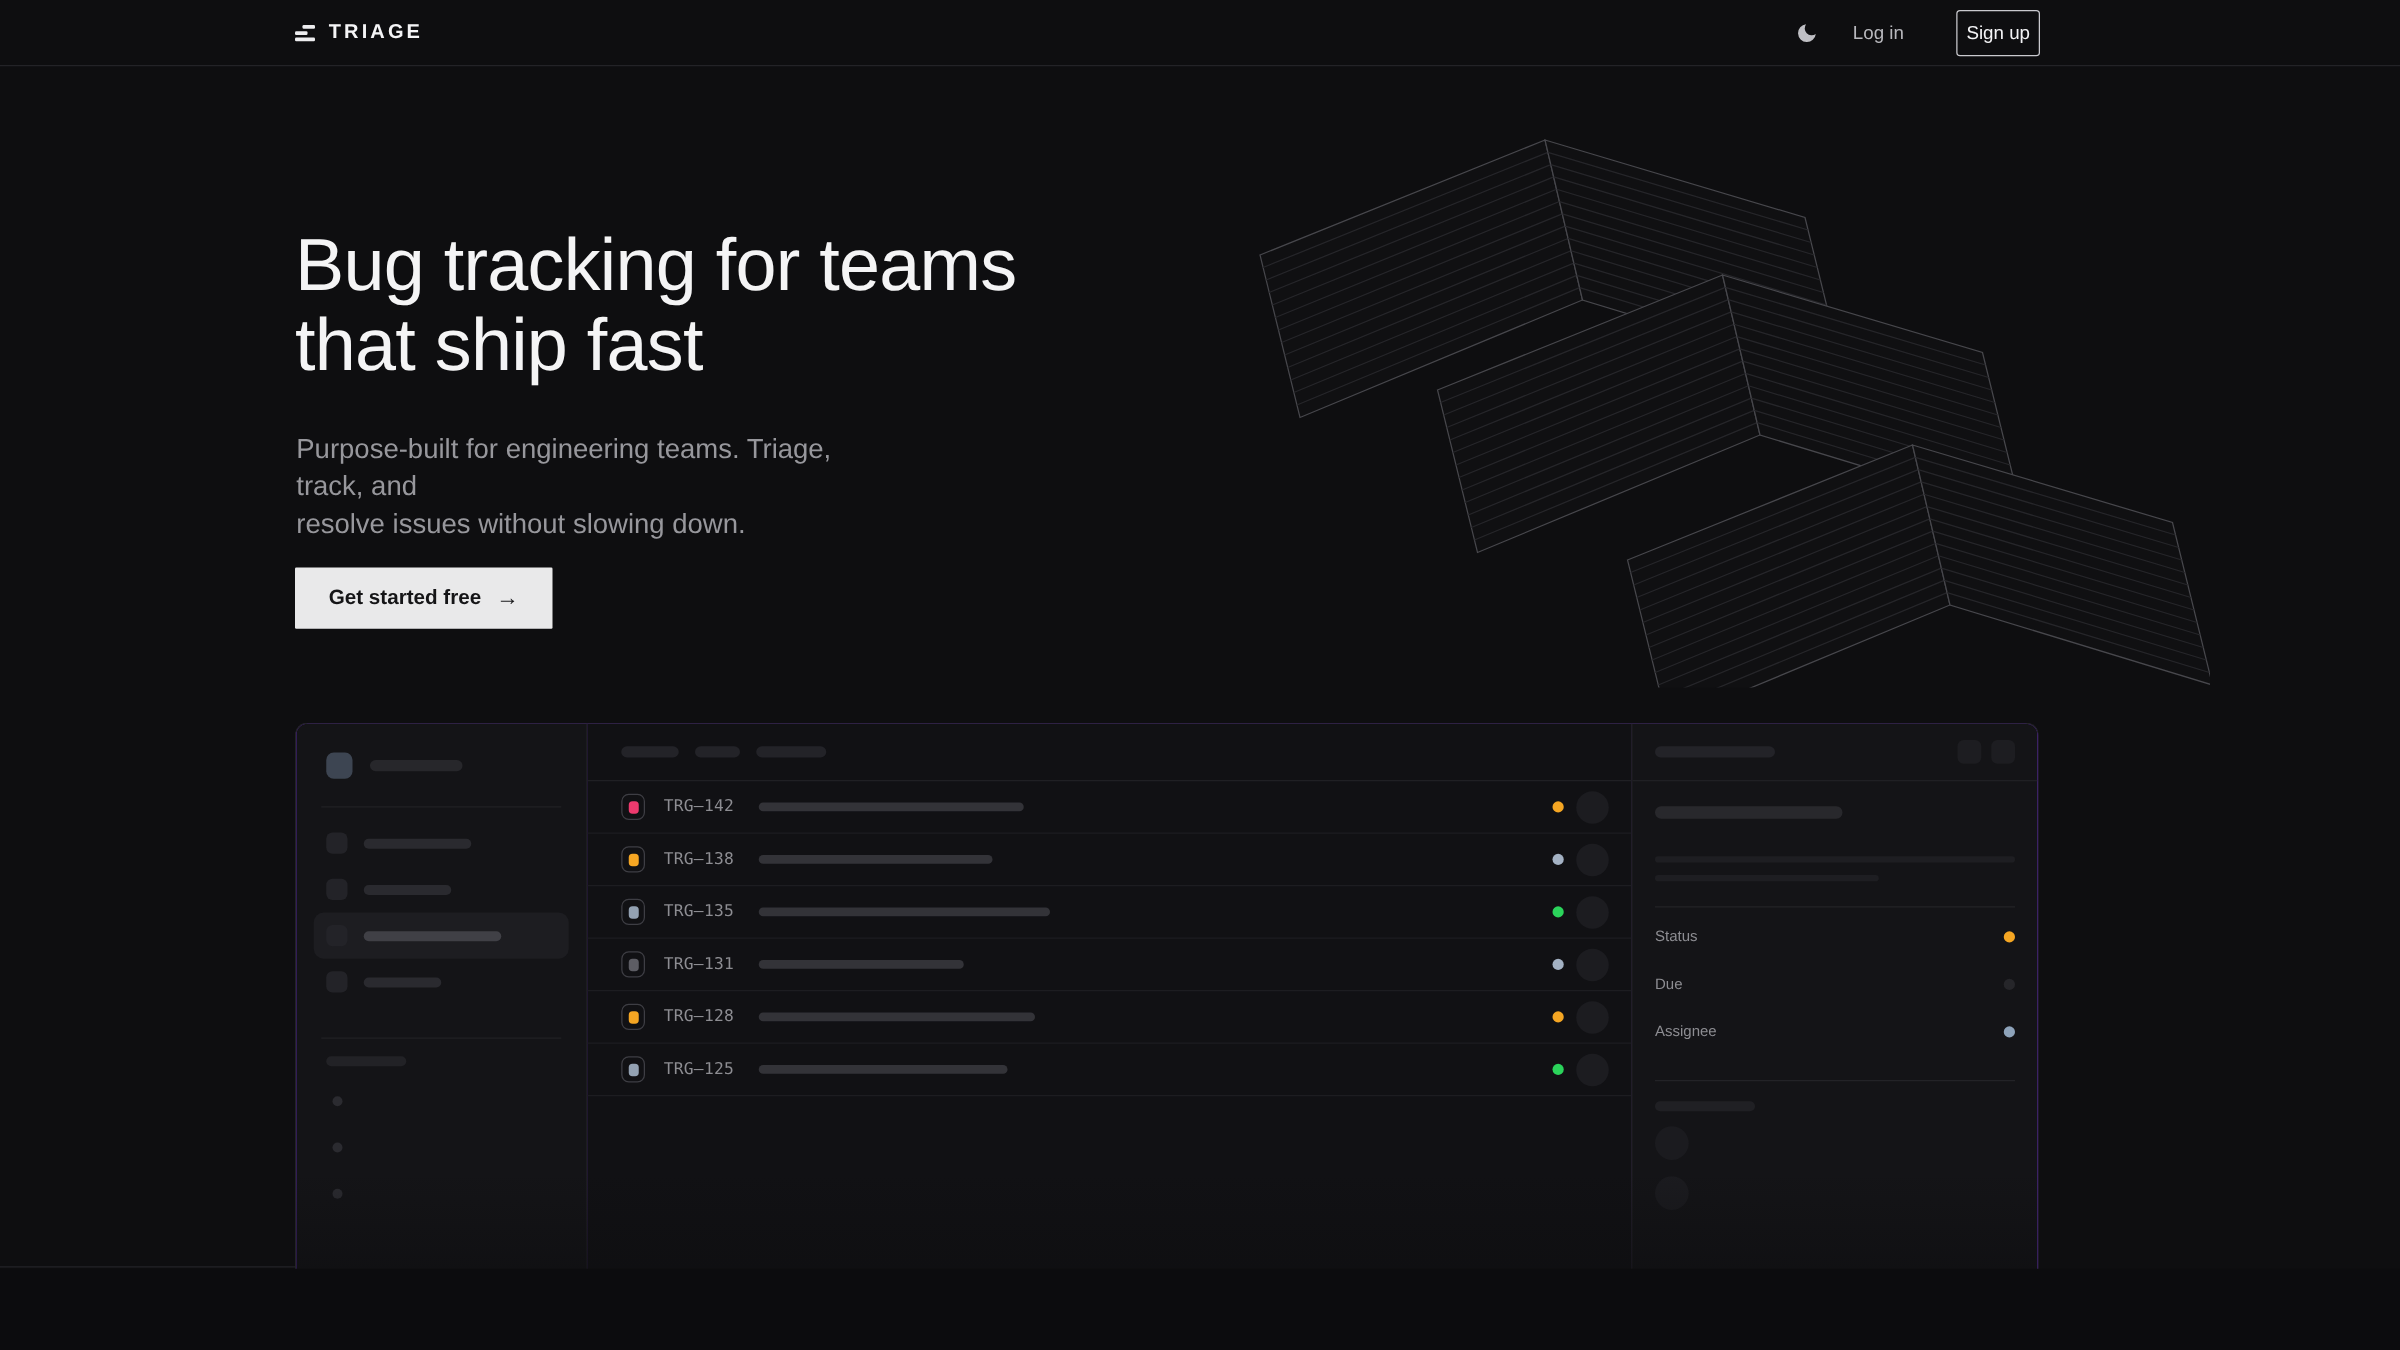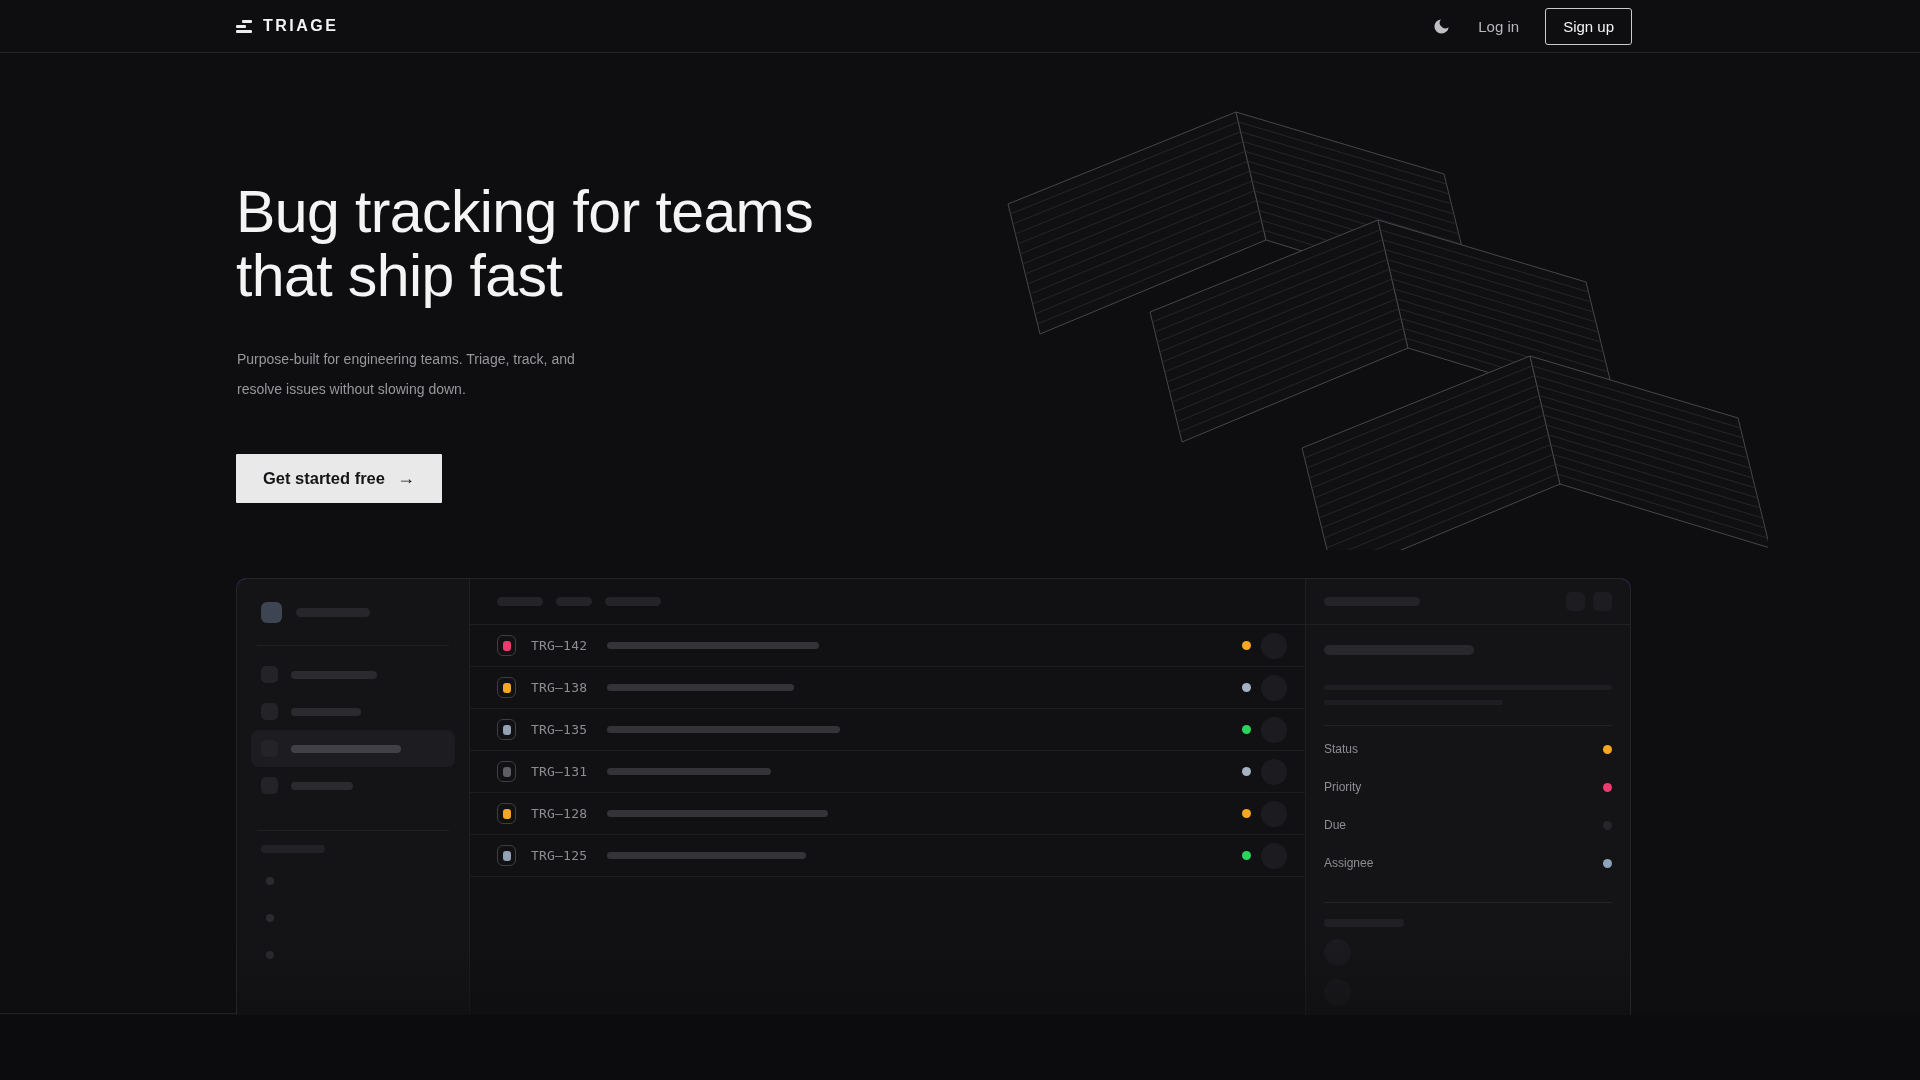--- a/index.html
+++ b/index.html
@@ -26,33 +26,33 @@
   .brand-glyph i:nth-child(1){ width:10px; align-self:flex-end; }
   .brand-glyph i:nth-child(2){ width:10px; align-self:flex-start; }
   .brand-glyph i:nth-child(3){ width:16px; }
   .brand-name { font-size:16px; font-weight:700; letter-spacing:2.5px; color:#f5f5f7; }
   .header-right { display:flex; align-items:center; gap:26px; }
   .moon-btn { width:22px; height:22px; display:flex; align-items:center; justify-content:center; cursor:pointer; }
   .login-link { font-size:15px; color:#b8b8bd; cursor:pointer; }
   .signup-btn {
     font-size:15px; color:#f4f4f6; background:transparent;
     border:1px solid #c9c9ce; border-radius:3px;
-    padding:9px 17px; cursor:pointer; font-family:inherit;
+    padding:9px 7px; cursor:pointer; font-family:inherit;margin-left:16px;
   }
 
   
   .hero { position:absolute; top:54px; left:0; width:1560px; height:960px; border-bottom:1px solid #232327; }
   .hero-title {
     position:absolute; left:236px; top:126px;
     font-size:59px; line-height:64px; font-weight:500; letter-spacing:-0.6px;
     color:#f4f4f5;
   }
   .hero-sub {
     position:absolute; left:237px; top:290px;
-    font-size:14px; line-height:30px; color:#97979c; max-width:480px;
+    font-size:22px; line-height:30px; color:#97979c; max-width:480px;
   }
   .cta-btn {
     position:absolute; left:236px; top:400px;
     height:49px; padding:0 27px;
     background:#e9e9ea; color:#151517;
     border:none; display:flex; align-items:center; gap:12px;
     font-size:16.5px; font-weight:600; font-family:inherit;
     cursor:pointer; border-radius:1px;justify-content:center;
   }
   .cta-arrow { font-size:18px; font-weight:400; }
@@ -395,24 +395,20 @@
         <div class="panel-title-bar"></div>
         <div class="panel-line l1"></div>
         <div class="panel-line l2"></div>
         <div class="panel-div"></div>
         <div id="field-list">
   <div class="field-row">
     <span class="field-label">Status</span>
     <span class="field-dot" style="background: rgb(245, 166, 35);"></span>
   </div>
 
-  <div class="field-row">
-    <span class="field-label">Priority</span>
-    <span class="field-dot" style="background: rgb(238, 58, 110);"></span>
-  </div>
 
   <div class="field-row">
     <span class="field-label">Due</span>
     <span class="field-dot" style="background: rgb(38, 38, 42);"></span>
   </div>
 
   <div class="field-row">
     <span class="field-label">Assignee</span>
     <span class="field-dot" style="background: rgb(142, 163, 186);"></span>
   </div>

